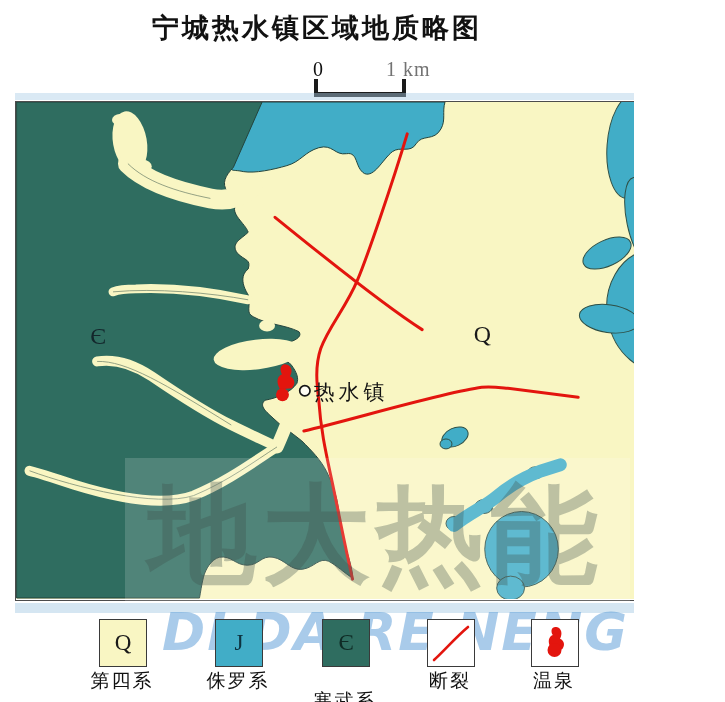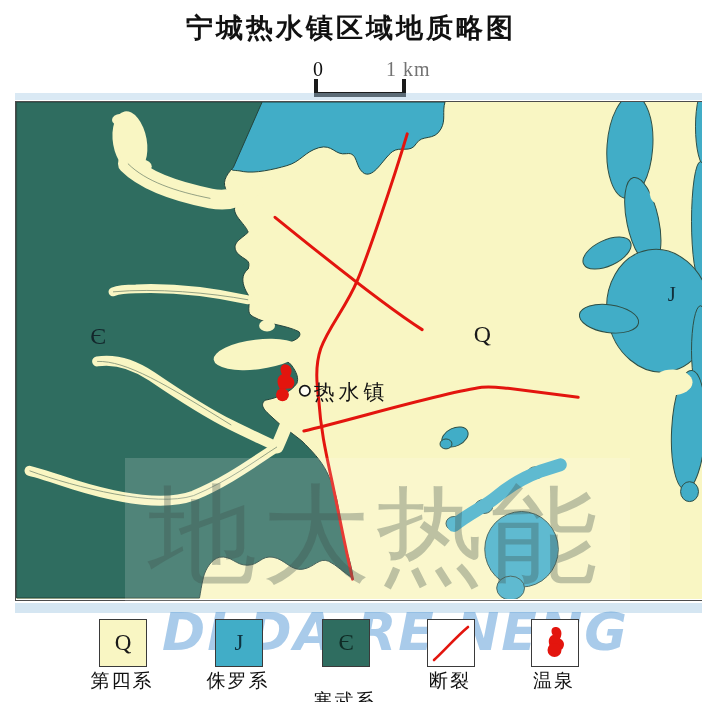--- a/index.html
+++ b/index.html
@@ -1,34 +1,34 @@
 <!DOCTYPE html>
 <html><head>
 <meta charset="utf-8">
 <style>
   html,body{margin:0;padding:0;background:#fff;}
-  .page{position:relative;width:702px;height:702px;background:#ffffff;overflow:hidden;
+  .page{position:relative;width:634px;height:702px;background:#ffffff;overflow:hidden;
         font-family:"Liberation Serif","DejaVu Serif",serif;}
   .title{position:absolute;top:10px;left:0;width:100%;text-align:center;
          font-size:27px;font-weight:700;letter-spacing:3px;color:#111;}
   
   .scale-zero{position:absolute;top:58px;left:306px;width:24px;text-align:center;font-size:20px;color:#111;}
   .scale-end{position:absolute;top:58px;left:386px;font-size:20px;color:#737373;letter-spacing:1px;}
   .scale-bracket{position:absolute;top:79px;left:314px;width:84px;height:13px;
                  border-left:4px solid #1b1b1b;border-right:4px solid #1b1b1b;border-bottom:5px solid #1b1b1b;}
   
   .map-wrap{position:absolute;left:15px;top:101px;width:695px;height:500px;border:1.5px solid #4c4c4c;box-sizing:border-box;}
   .map-wrap svg{display:block;}
   .tint-strip-top{position:absolute;left:15px;top:93px;width:695px;height:7px;background:rgba(172,206,230,0.45);}
   .tint-strip-bottom{position:absolute;left:15px;top:603px;width:695px;height:10px;background:rgba(172,206,230,0.5);}
   
   .wm-panel{position:absolute;left:125px;top:458px;width:505px;height:145px;
             background:rgba(255,255,255,0.16);z-index:3;pointer-events:none;}
   .wm-cn{position:absolute;left:148px;top:478px;width:490px;z-index:3;pointer-events:none;
-         font-family:"DejaVu Sans","Liberation Sans",sans-serif;font-weight:400;
+         font-family:"DejaVu Sans","Liberation Sans",sans-serif;font-weight:700;
          font-size:108px;line-height:1.05;letter-spacing:6px;color:rgba(62,80,74,0.32);}
   .wm-en{position:absolute;left:162px;top:602px;z-index:4;pointer-events:none;
          font-family:"DejaVu Sans","Liberation Sans",sans-serif;font-style:italic;font-weight:900;
          font-size:52px;letter-spacing:2px;color:rgba(84,152,214,0.5);}
   
   .legend{position:absolute;left:0;top:0;width:100%;height:100%;z-index:6;pointer-events:none;}
   .lg-box{position:absolute;top:619px;width:46px;height:46px;border:1.6px solid #3a3a3a;
           display:flex;align-items:center;justify-content:center;font-size:23px;background:#fff;}
   .lg-label{position:absolute;top:668px;width:120px;text-align:center;font-size:19px;letter-spacing:2px;color:#111;}
   .bg-q{background:#f9f6c3;color:#1a1a1a;}

